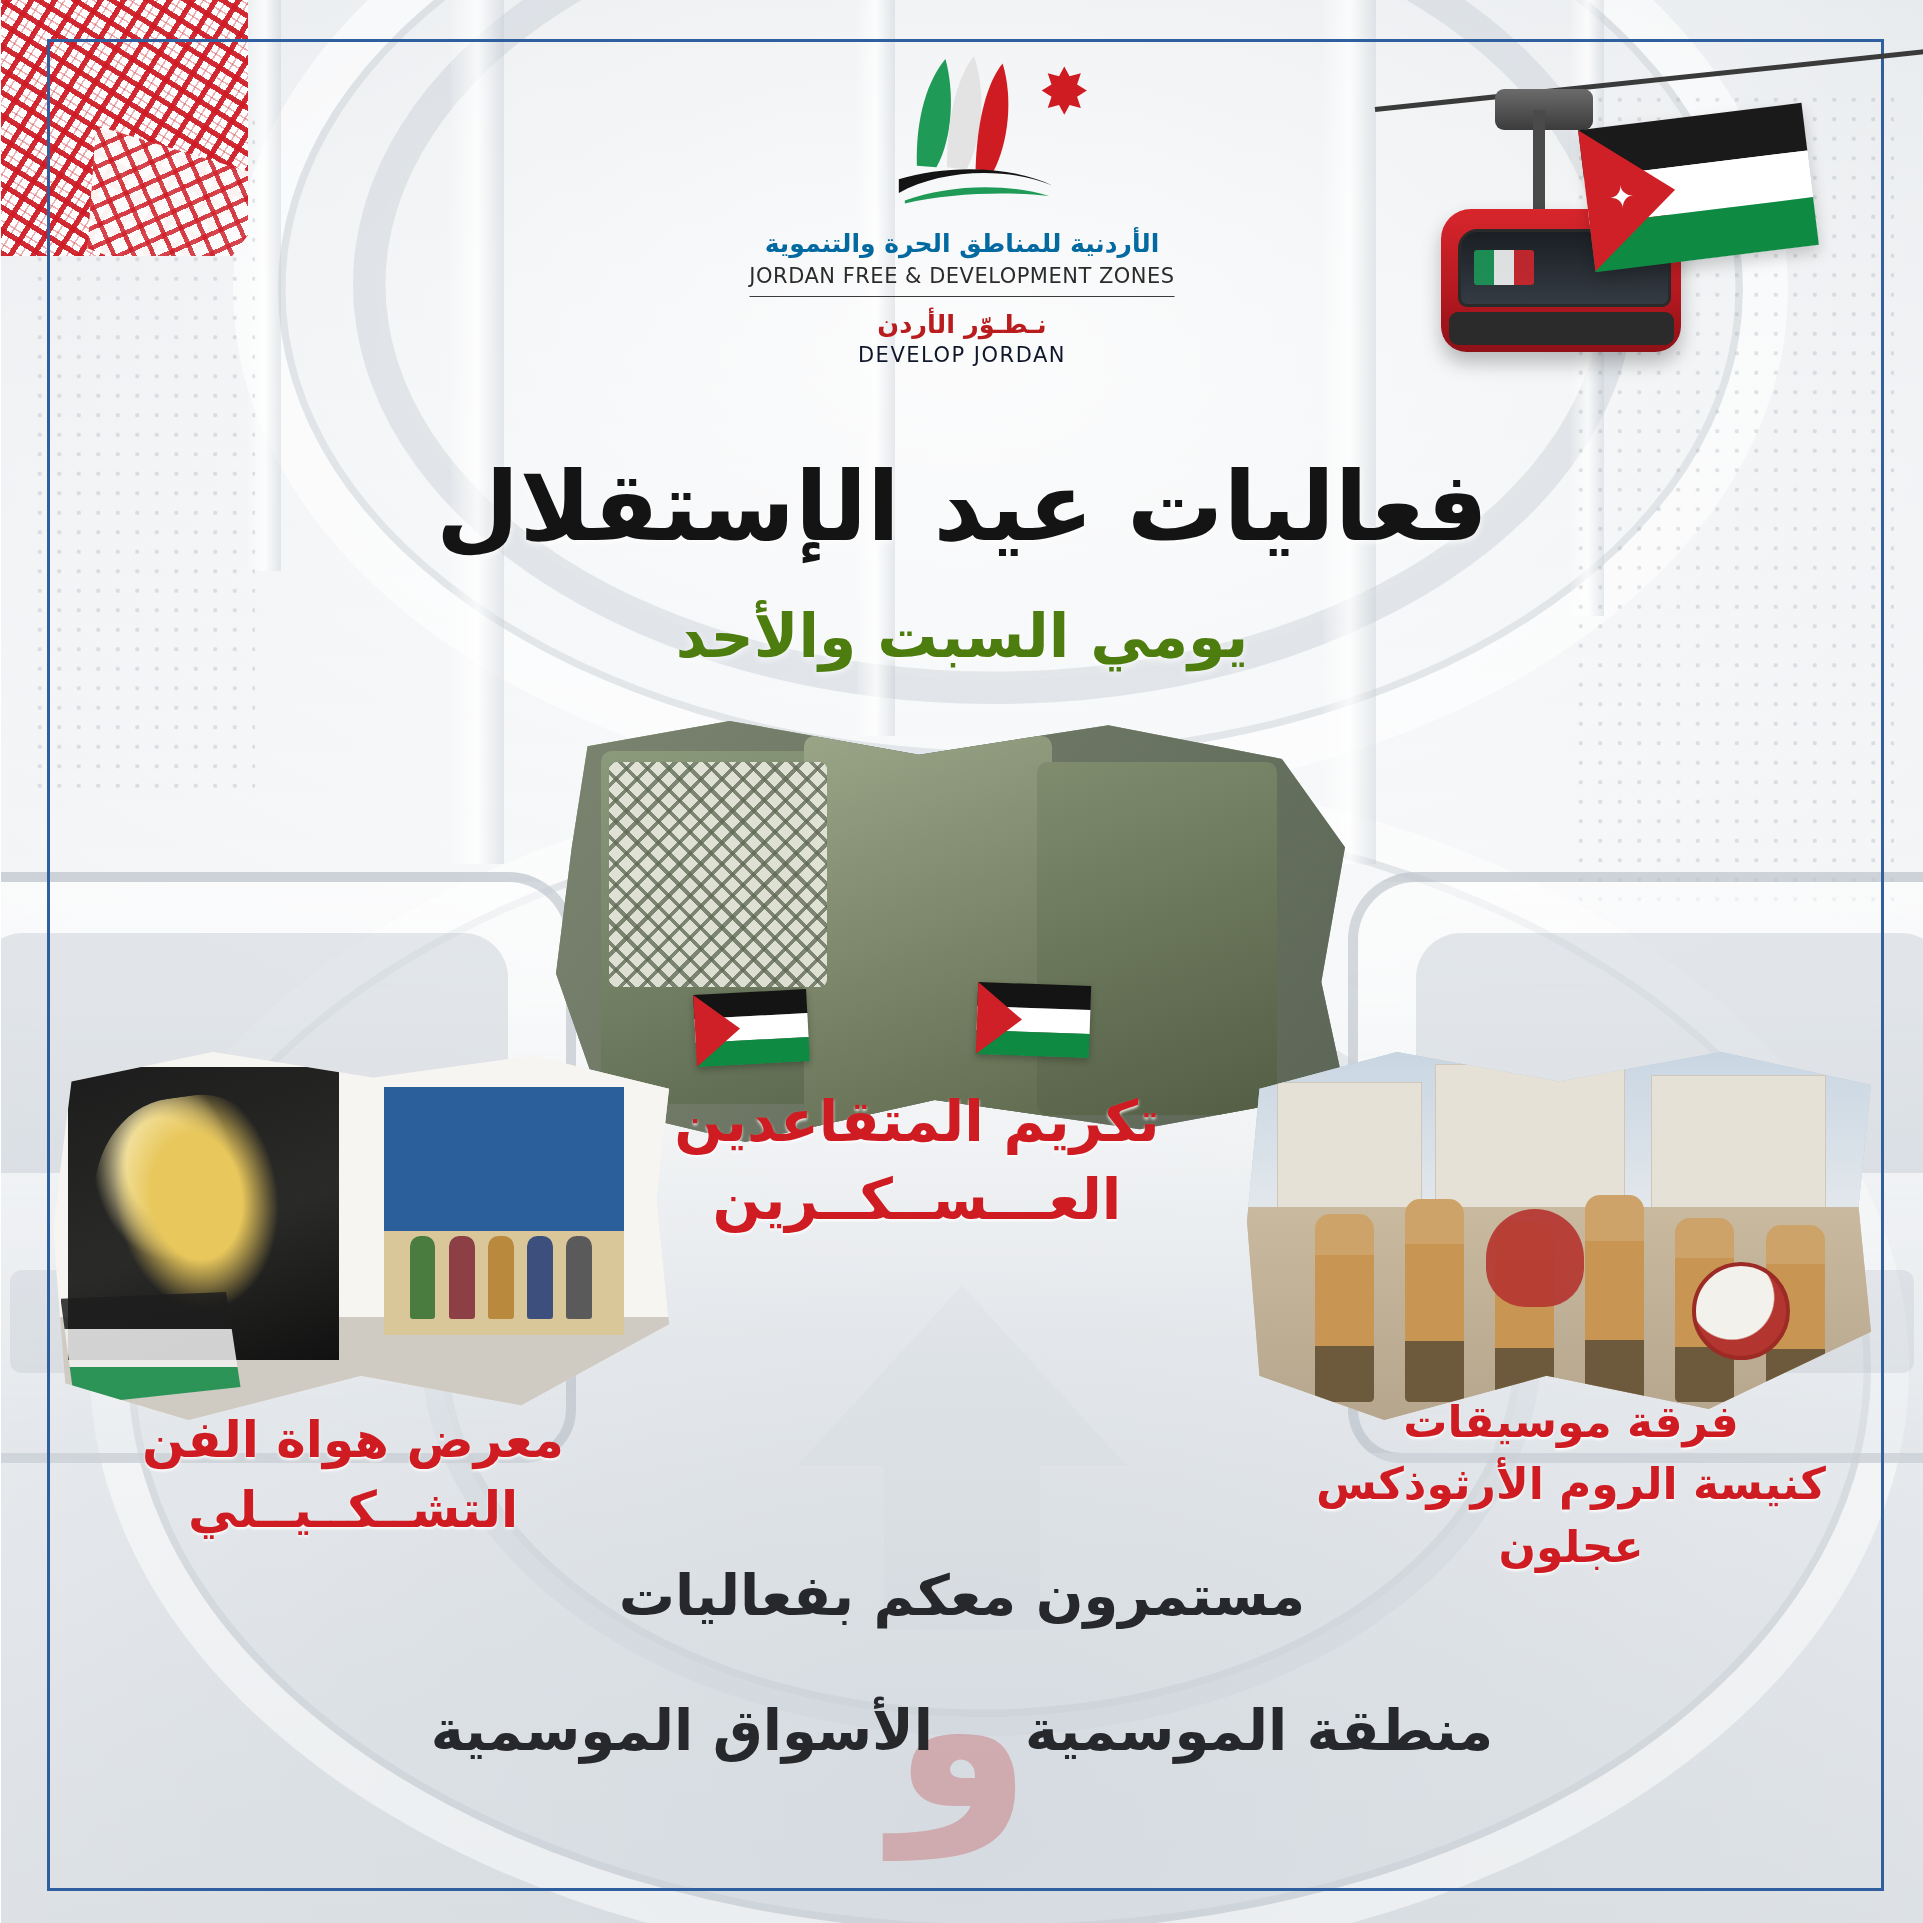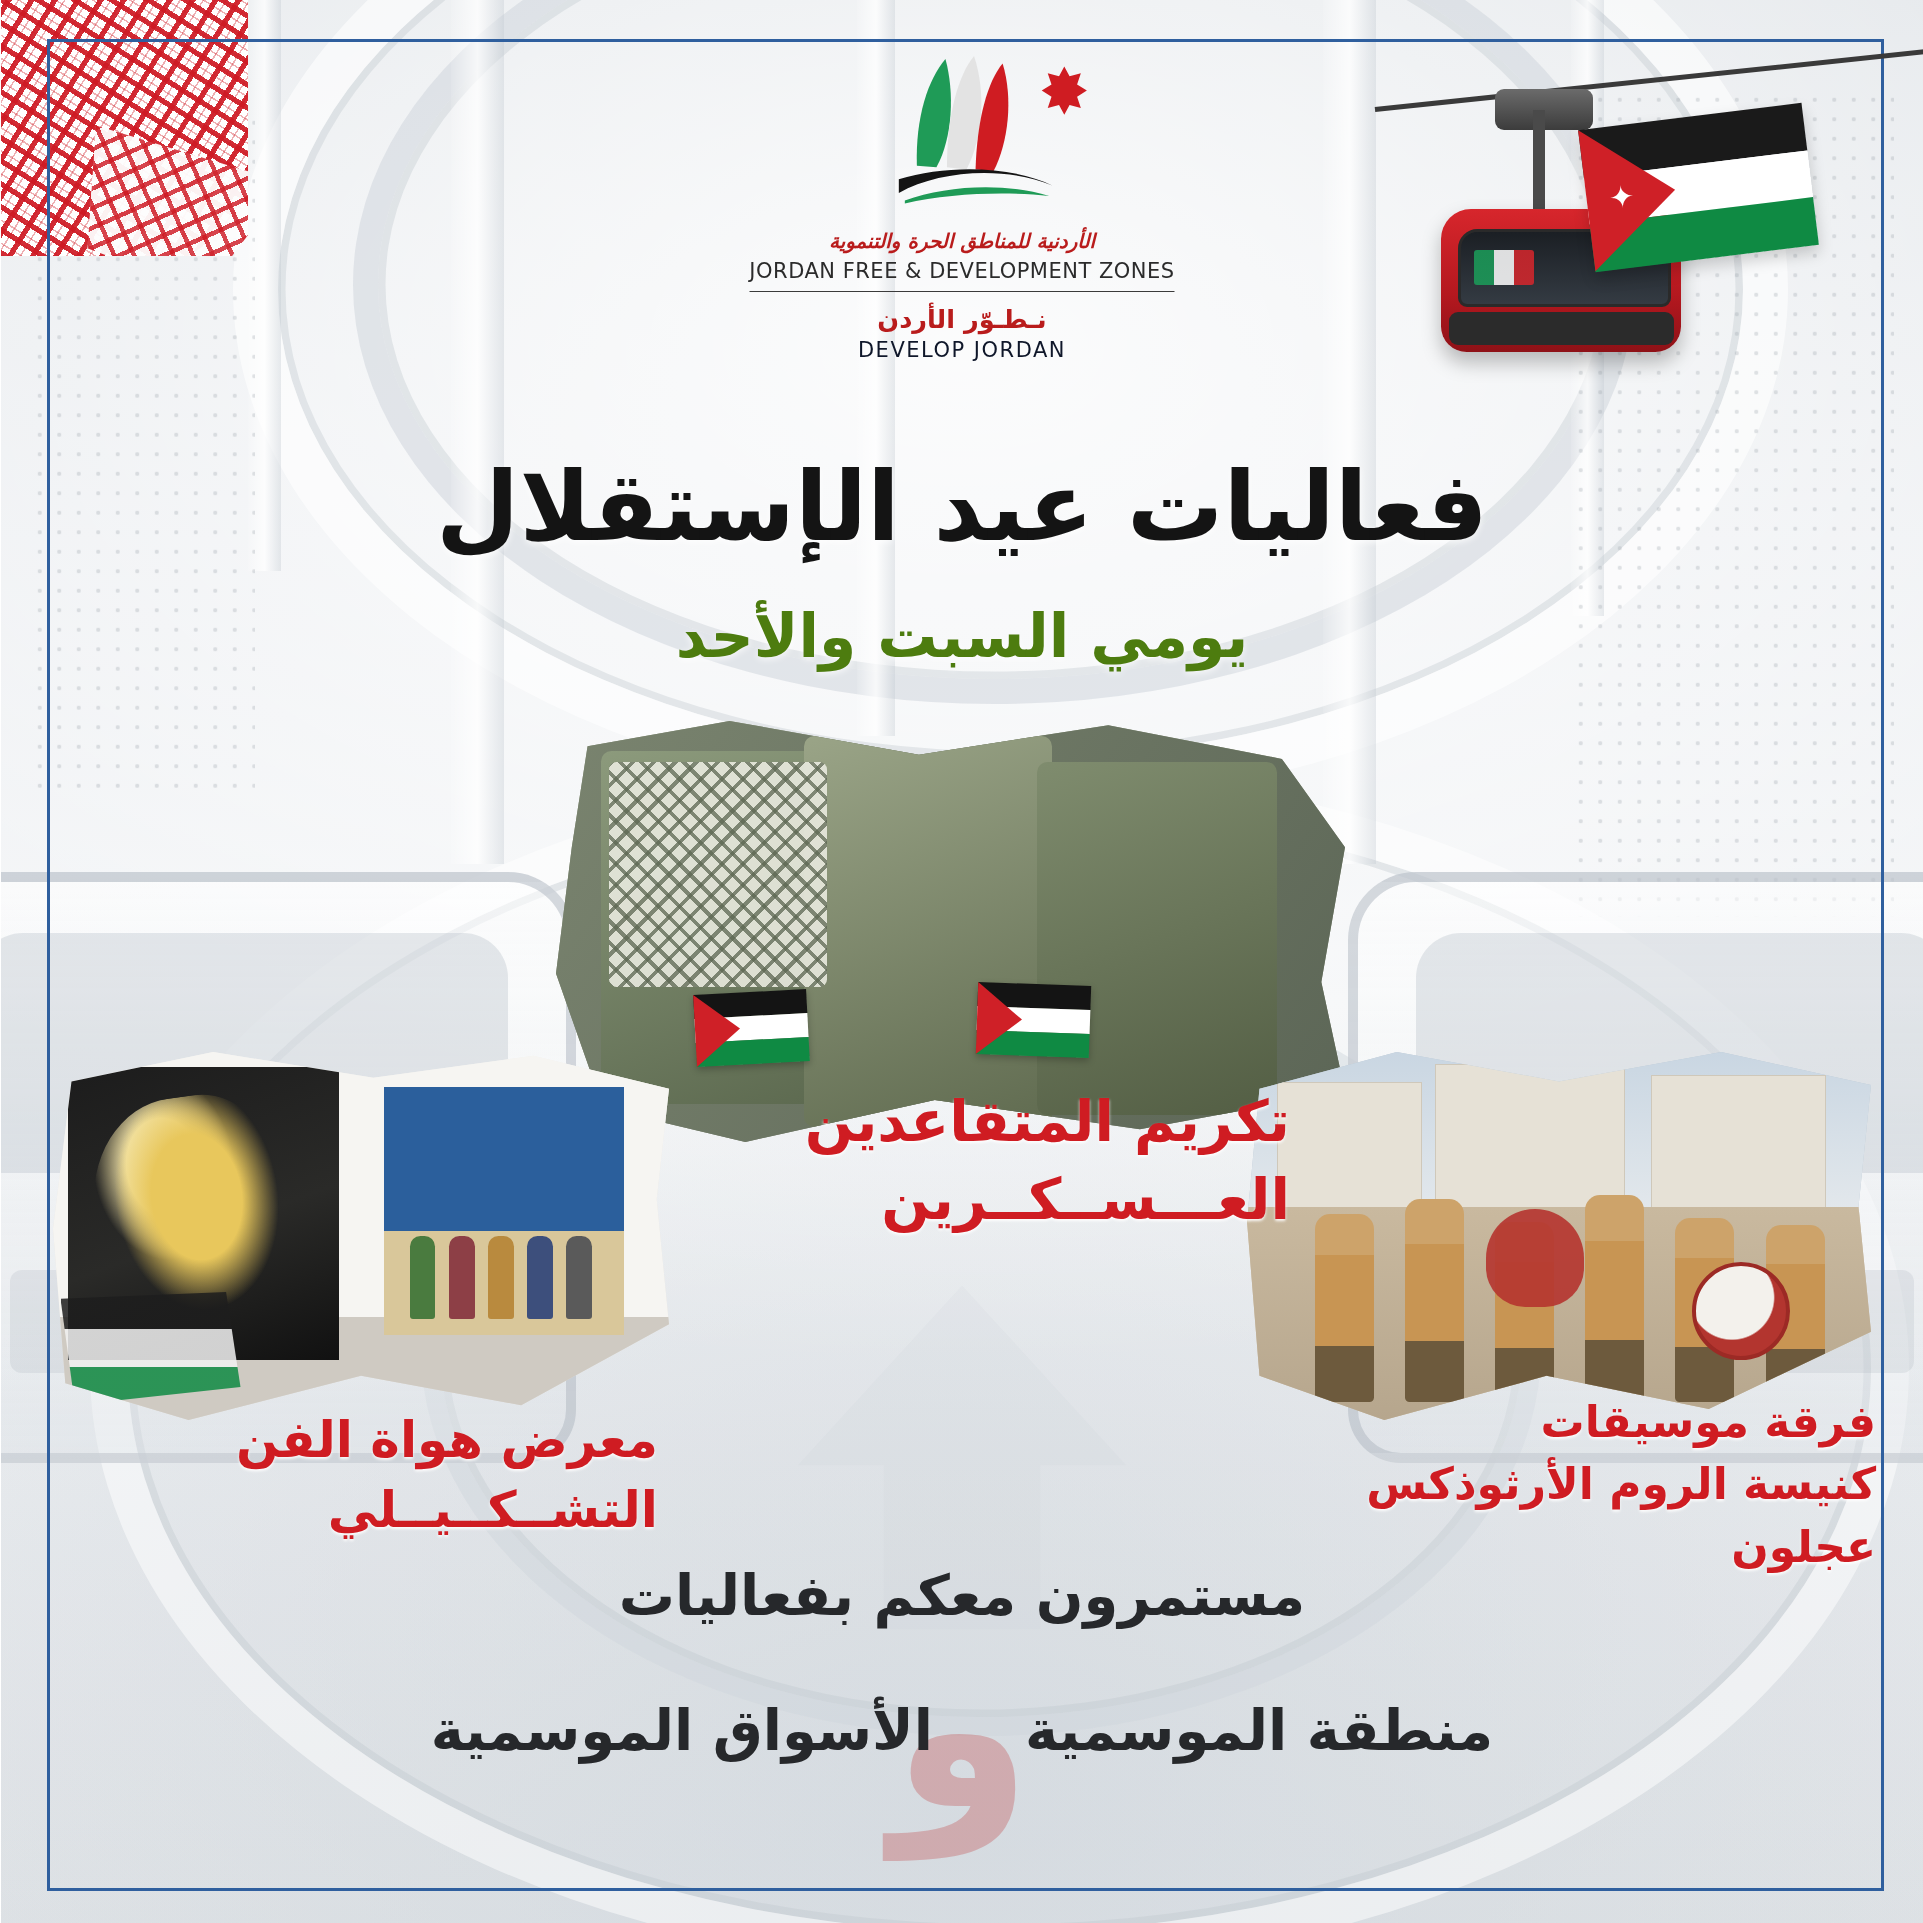--- a/index.html
+++ b/index.html
@@ -158,26 +158,25 @@
   .logo-block {
     position: absolute;
     left: 50%;
     top: 53px;
     transform: translateX(-50%);
     width: 541px;
     text-align: center;
   }
   .logo-mark { position: relative; height: 173px; }
   .logo-ar {
-    font-size: 20px;
-    color: #b91c1c;
+    font-size: 25px;
+    color: #0369a1;
     font-weight: 700;
     letter-spacing: 0.2px;
     margin-top: 3px;
-    font-style: italic;
   }
   .logo-en {
     font-size: 21px;
     color: #2b2b2b;
     letter-spacing: 0.5px;
     margin-top: 6px;
     direction: ltr;
     border-bottom: 1.5px solid #3b3b3b;
     display: inline-block;
     padding-bottom: 7.5px;
@@ -379,20 +378,21 @@
     border: 4.5px solid #9c2a25;
   }
   .pr-pipe {
     position: absolute; left: 239px; bottom: 113px; width: 98px; height: 98px;
     background: #b5342f; border-radius: 50% 50% 40% 40%; opacity: .9;
   }
 
   
   .caption {
     position: absolute;
+    text-align: center;
     color: #cf1c22;
     font-weight: 800;
     line-height: 1.22;
     text-shadow: 0 1.5px 3px rgba(255,255,255,.9);
   }
   .caption .line {
     display: inline-block;
     position: relative;
     padding: 1.5px 18px;
     margin: 3px 0;

